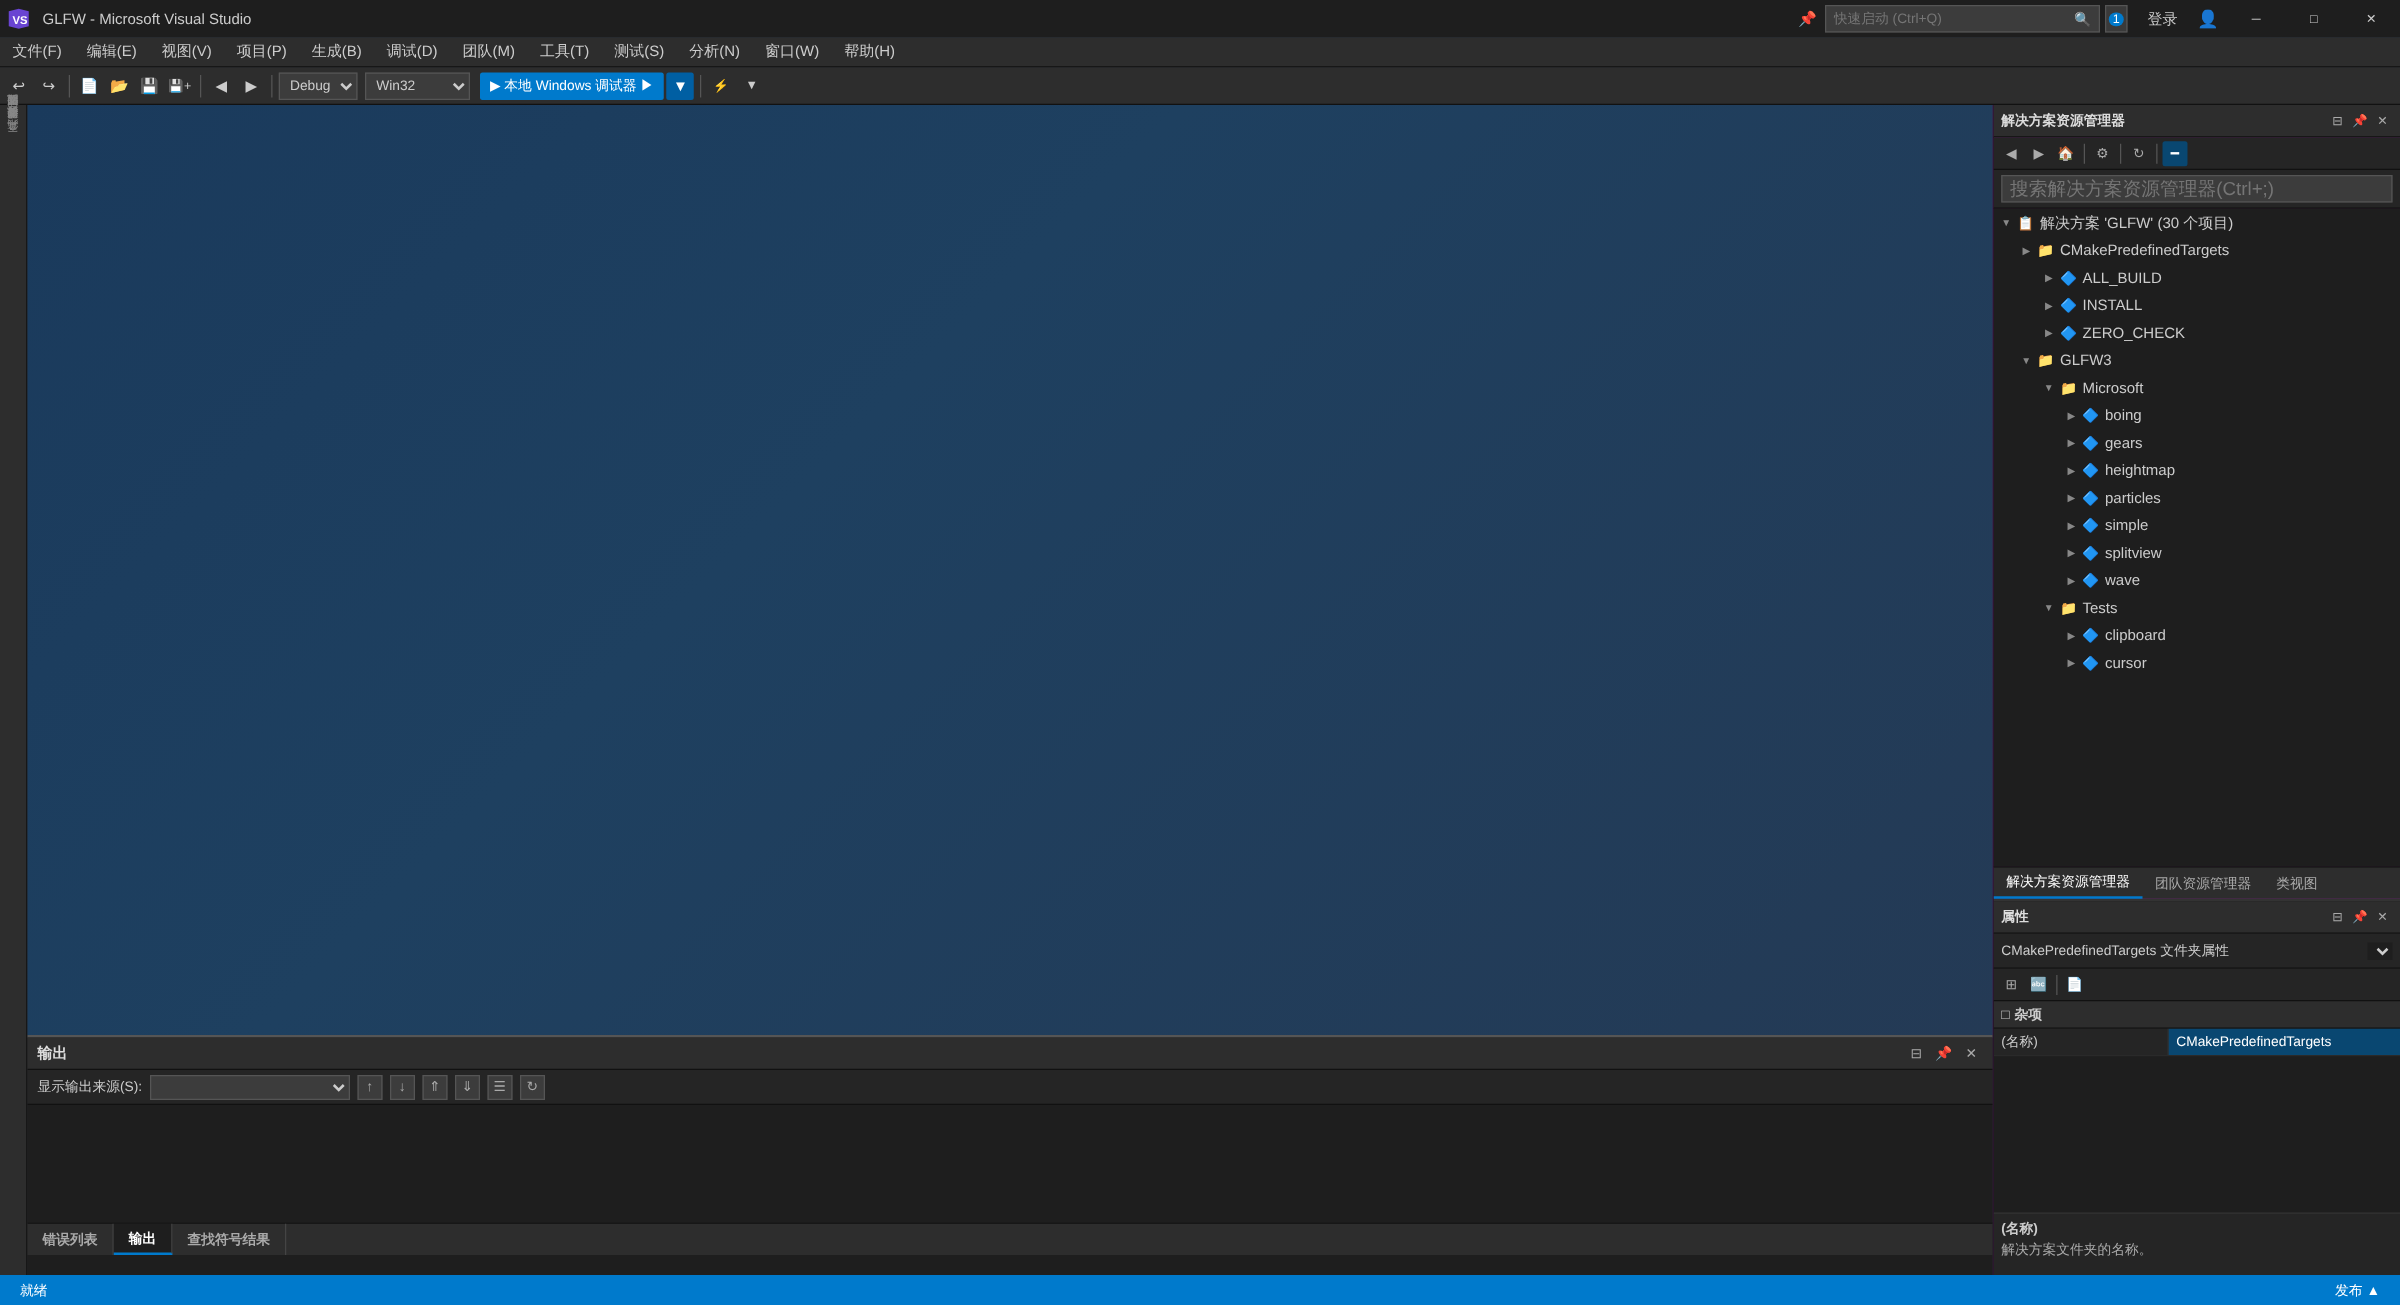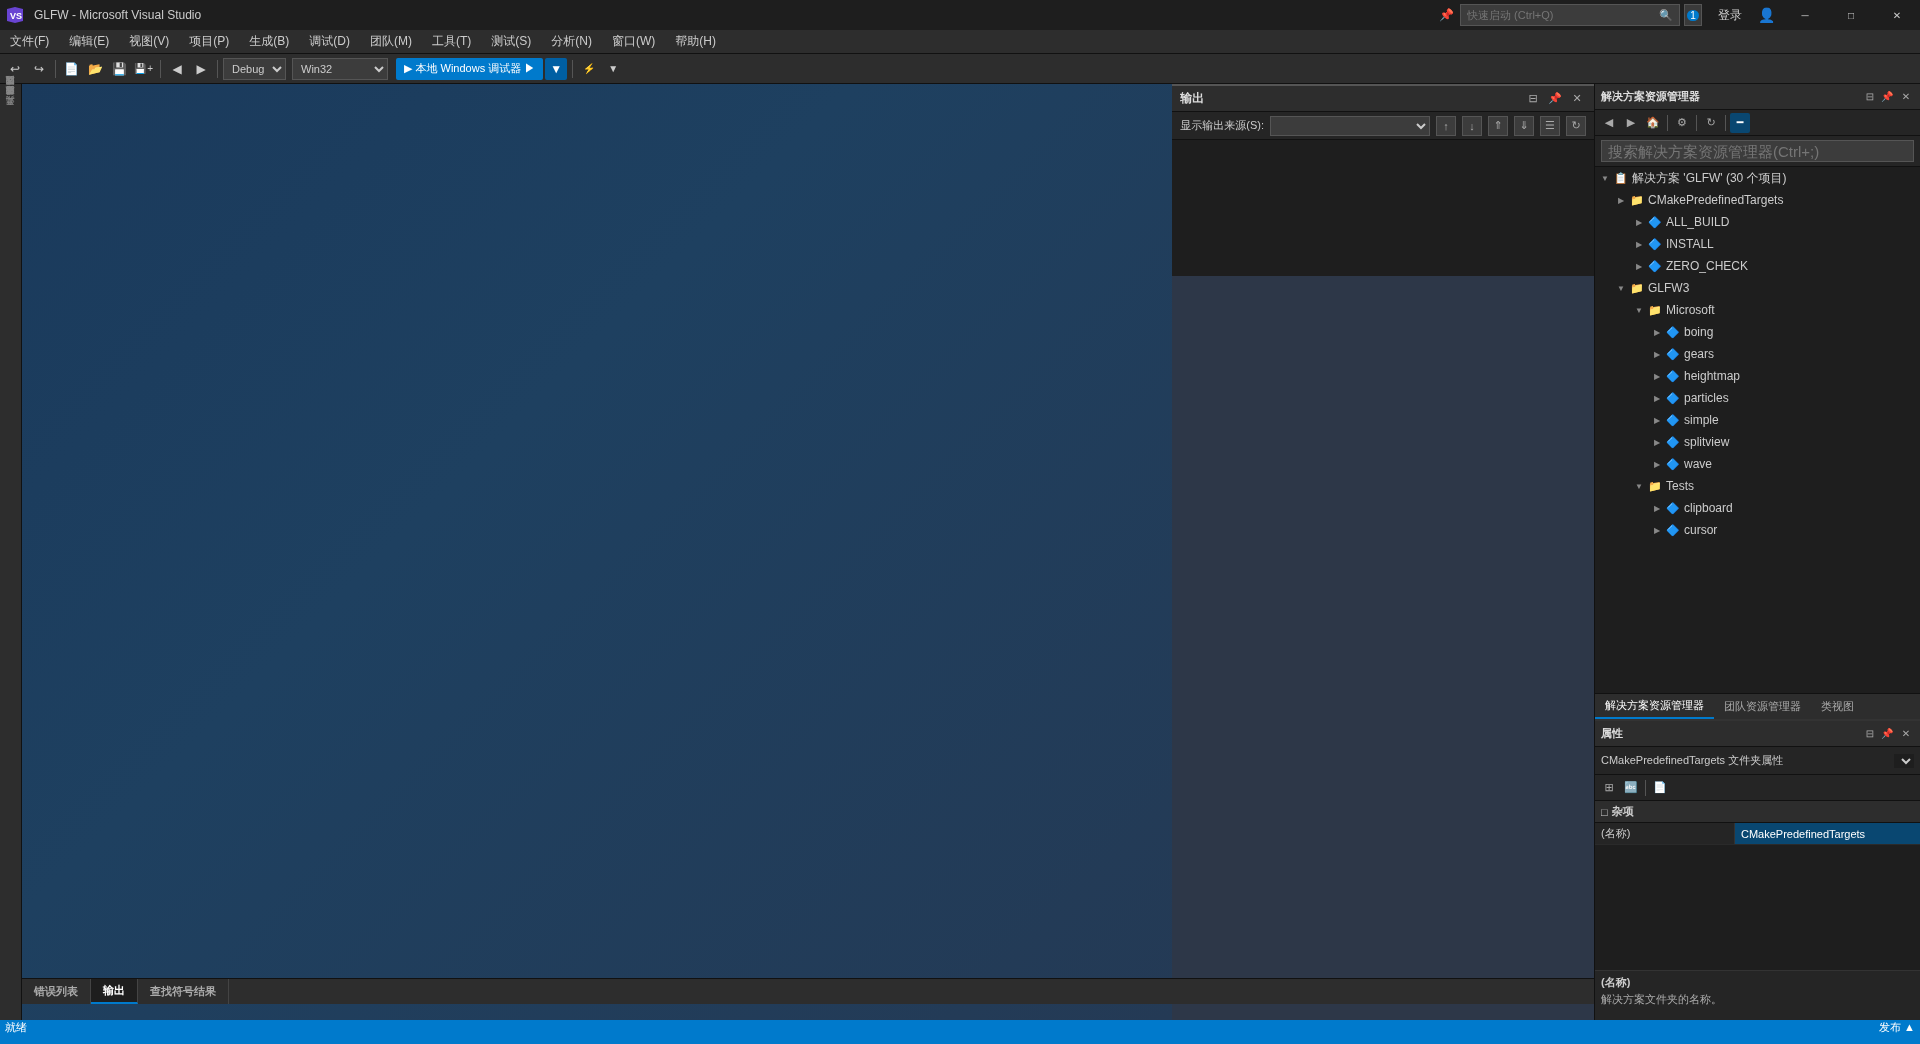--- a/index.html
+++ b/index.html
@@ -318,22 +318,22 @@
       height: 50px; background: #252525;
       padding: 4px 6px; border-top: 1px solid #333;
       font-size: 11px; color: #aaa;
     }
     #prop-desc .desc-title { font-weight: bold; color: #ccc; margin-bottom: 2px; }
 
     
     #status-bar {
       height: 24px;
       background: #007acc;
-      display: flex; 
-      padding: 0 5px; gap: 12px;
+      display: flex; align-items: center;
+      padding: 0 16px; gap: 12px;
       position: fixed; bottom: 0; left: 0; right: 0;
     }
     #status-bar .status-item { font-size: 11px; color: #fff; }
     #status-bar .status-right {
       margin-left: auto; display: flex; gap: 12px;
     }
   </style>
 </head>
 <body>
 
@@ -392,21 +392,21 @@
   <div class="toolbar-btn">◀</div>
   <div class="toolbar-btn">▶</div>
   <div class="toolbar-sep"></div>
 
   <div class="toolbar-select-wrap">
     <select class="toolbar-select">
       <option>Debug</option>
     </select>
   </div>
   <div class="toolbar-select-wrap" style="margin-left:4px;">
-    <select class="toolbar-select" style="width:96px;">
+    <select class="toolbar-select" style="width:84px;">
       <option>Win32</option>
     </select>
   </div>
   <div style="margin-left:6px;" class="run-btn">
     <span>▶</span>
     <span style="font-size:11px;">本地 Windows 调试器 ▶</span>
   </div>
   <div class="toolbar-btn" style="background:#005fa3;color:white;">▼</div>
   <div class="toolbar-sep"></div>
   <div class="toolbar-btn" style="font-size:10px;">⚡</div>
@@ -414,21 +414,21 @@
 </div>
 
 <div id="main-layout" style="display:flex; height:calc(1044px - 30px - 24px - 30px - 24px); position:relative;">
 
   <div id="left-sidebar">
     <div class="left-sidebar-item">团队资源管理器</div>
     <div class="left-sidebar-item">服务器资源管理器</div>
     <div class="left-sidebar-item">工具箱</div>
   </div>
 
-  <div style="flex:1; display:flex; position:relative;">
+  <div style="flex:1; display:flex; flex-direction:column; position:relative;">
 
     <div id="editor-area" style="flex:1; background:linear-gradient(135deg,#1a3a5c 0%,#1e4060 40%,#243a55 100%);">
     </div>
 
     <div style="height:192px; background:#1e1e1e; border-top:2px solid #555; display:flex; flex-direction:column;">
       <div id="bottom-panel-header">
         <span class="panel-title">输出</span>
         <div class="panel-controls">
           <div class="panel-ctrl-btn">⊟</div>
           <div class="panel-ctrl-btn">📌</div>

